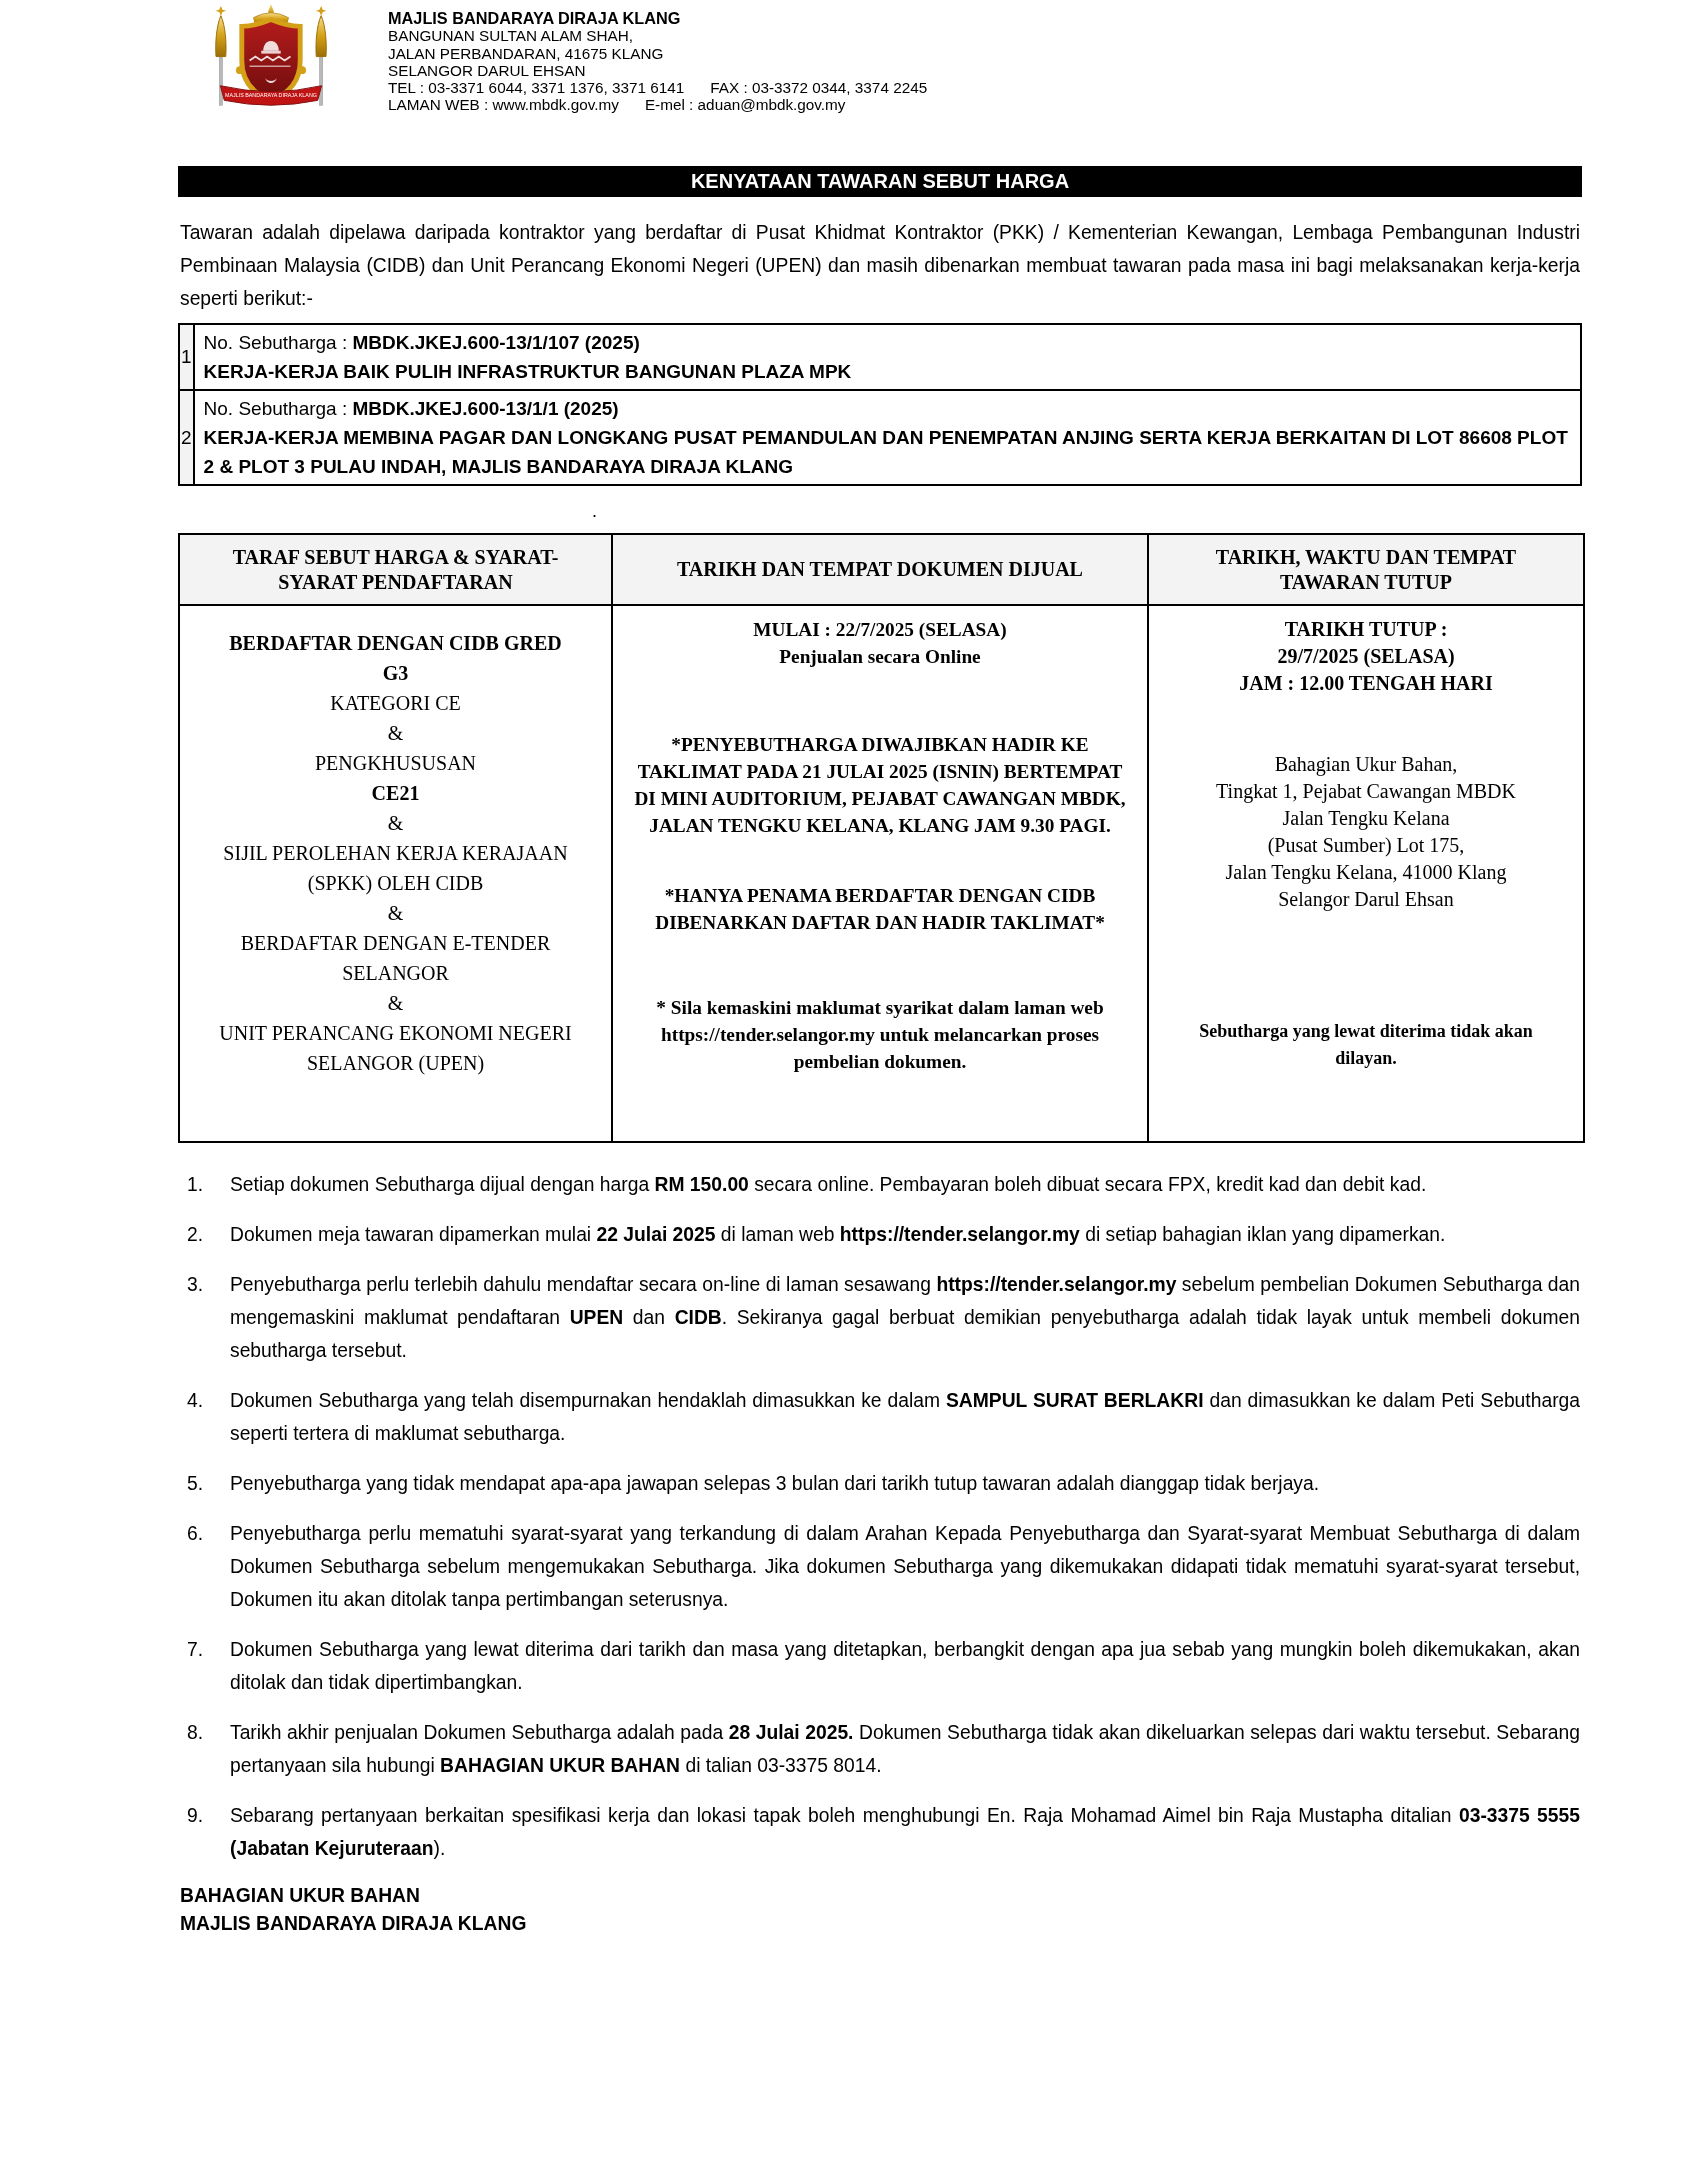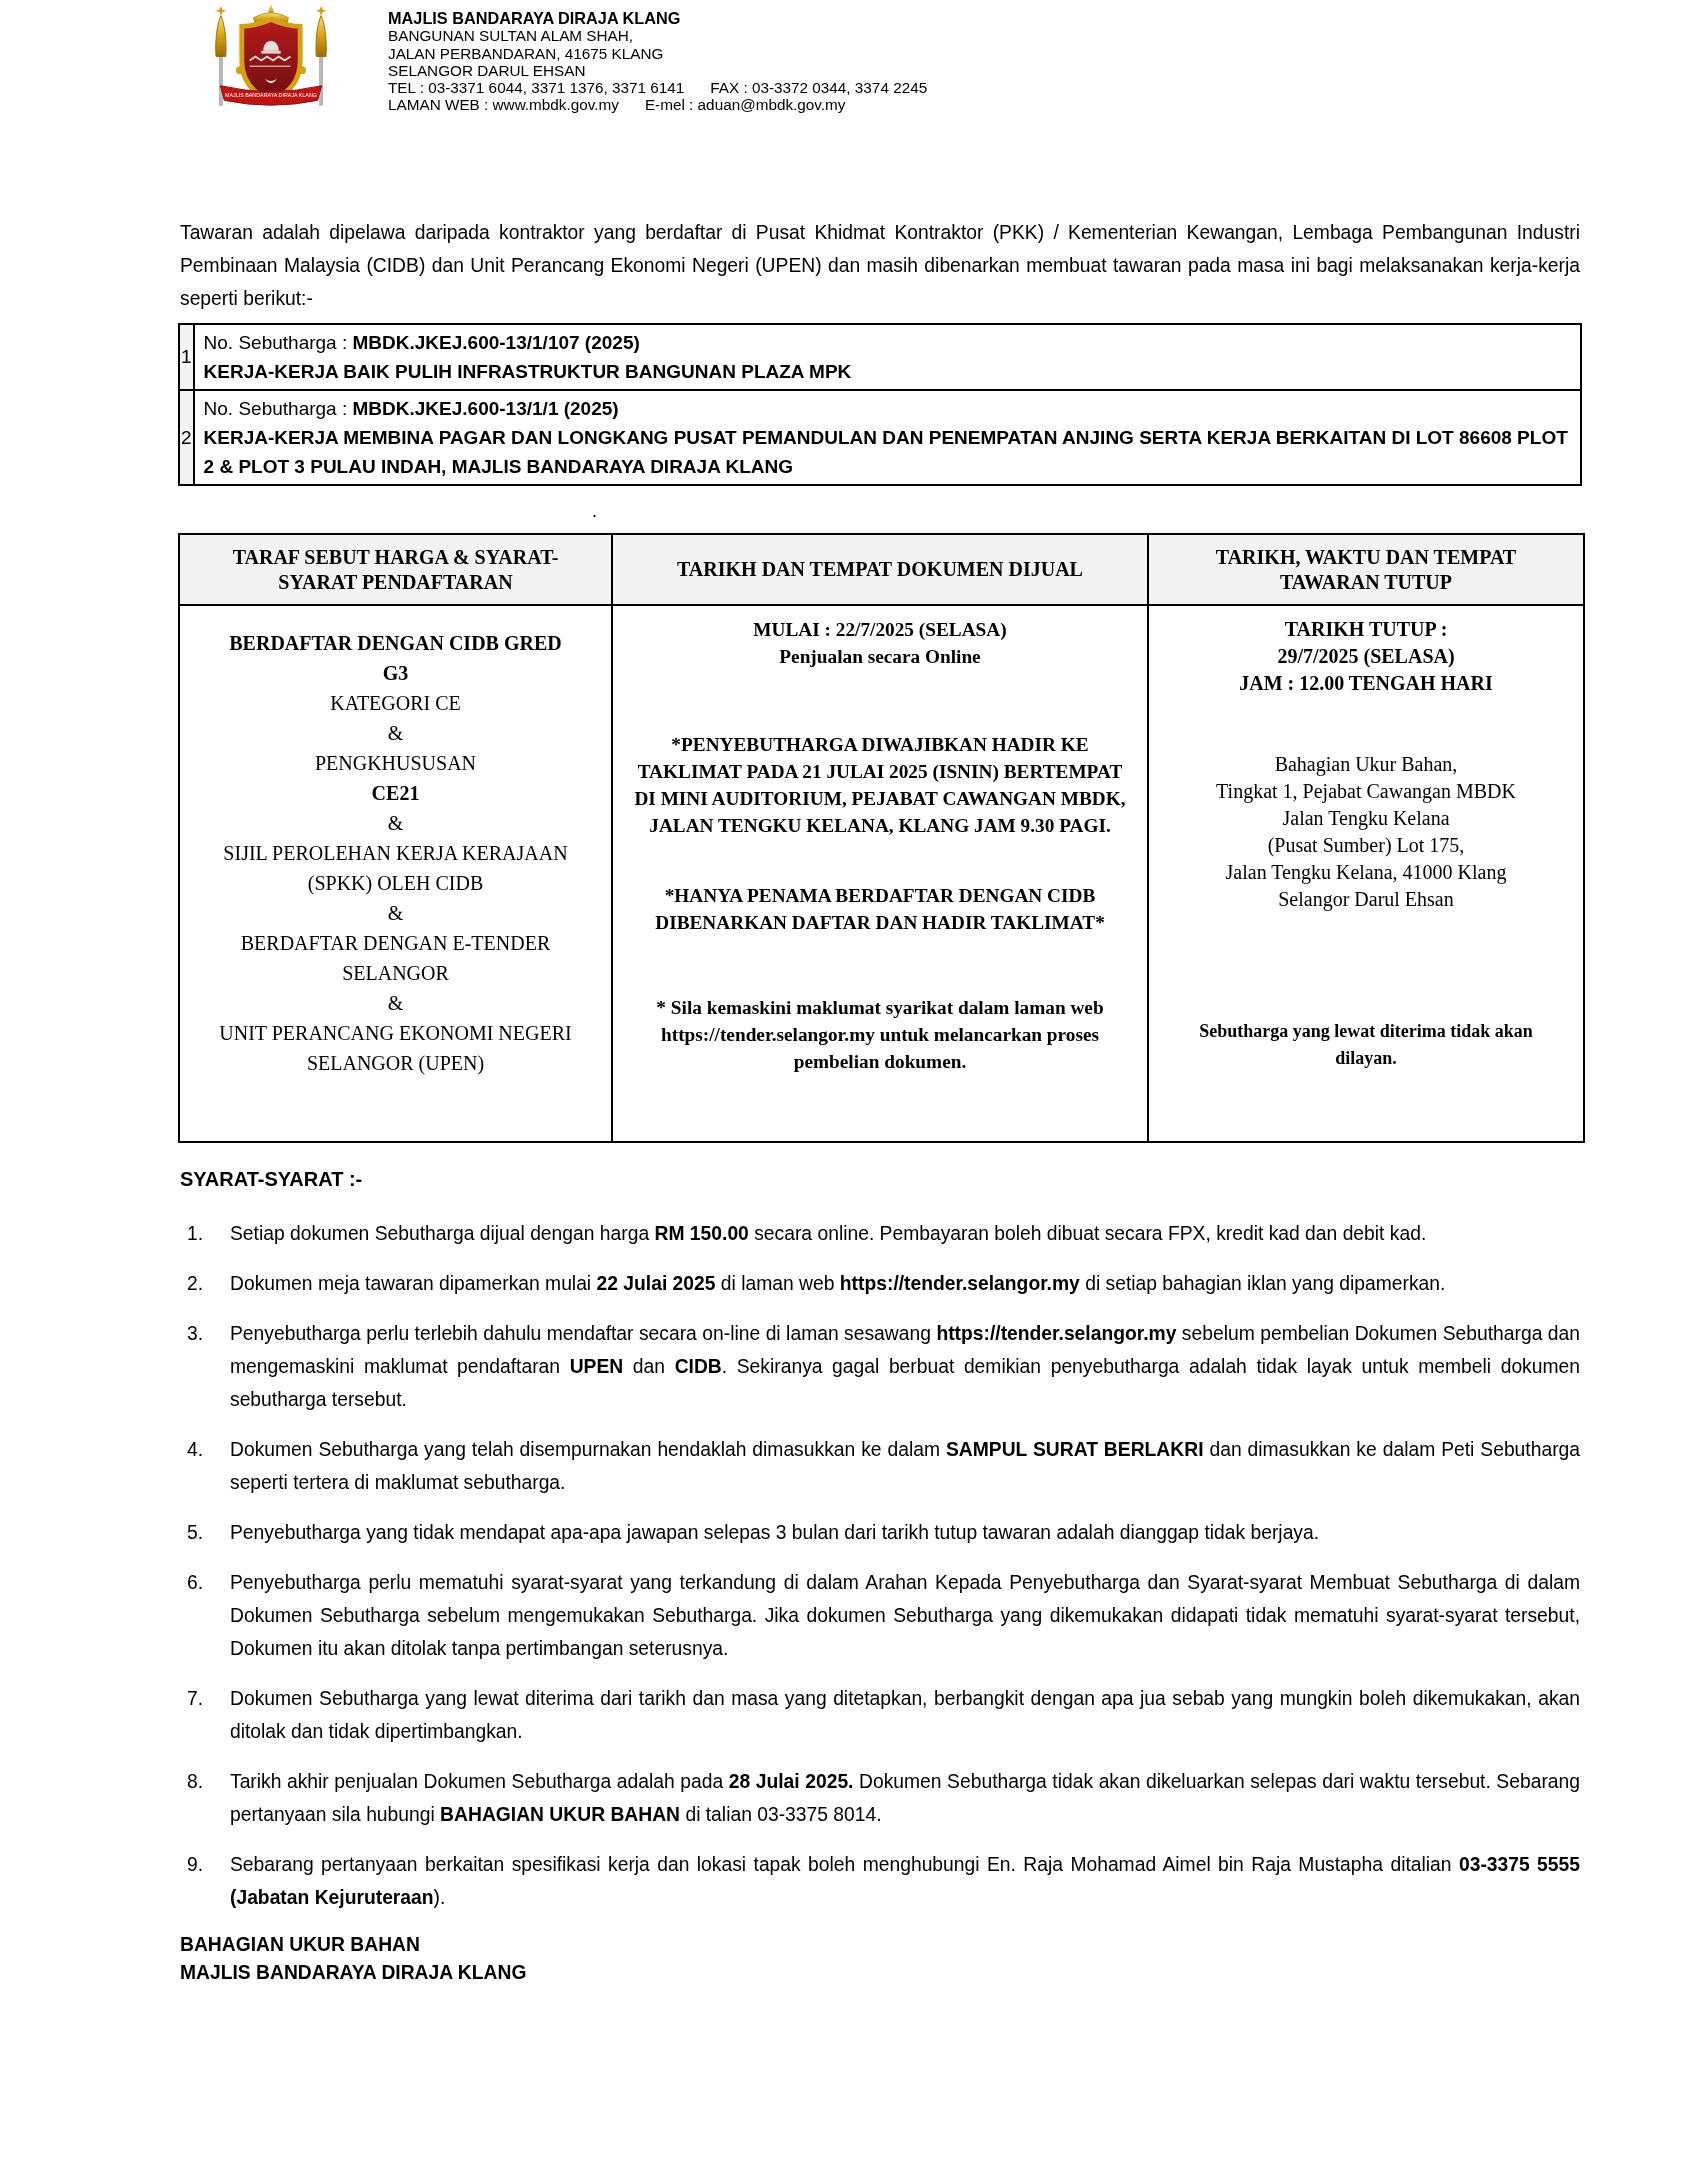--- a/index.html
+++ b/index.html
@@ -108,20 +108,23 @@
 
   <div class="header-text">
     <div class="org">MAJLIS BANDARAYA DIRAJA KLANG</div>
     <div>BANGUNAN SULTAN ALAM SHAH,</div>
     <div>JALAN PERBANDARAN, 41675 KLANG</div>
     <div>SELANGOR DARUL EHSAN</div>
     <div><span>TEL : 03-3371 6044, 3371 1376, 3371 6141</span><span class="hgap"></span><span>FAX : 03-3372 0344, 3374 2245</span></div>
     <div><span>LAMAN WEB : www.mbdk.gov.my</span><span class="hgap"></span><span>E-mel : aduan@mbdk.gov.my</span></div>
   </div>
 
+  <div class="banner">
+    <span>KENYATAAN TAWARAN SEBUT HARGA</span>
+  </div>
 
   <div class="intro">Tawaran adalah dipelawa daripada kontraktor yang berdaftar di Pusat Khidmat Kontraktor (PKK) / Kementerian Kewangan, Lembaga Pembangunan Industri Pembinaan Malaysia (CIDB) dan Unit Perancang Ekonomi Negeri (UPEN) dan masih dibenarkan membuat tawaran pada masa ini bagi melaksanakan kerja-kerja seperti berikut:-</div>
 
   <table class="jobs">
     <tbody>
     <tr>
       <td class="bil">1</td>
       <td class="job">
         <div><span>No. Sebutharga : </span><span class="b">MBDK.JKEJ.600-13/1/107 (2025)</span></div>
         <div class="b">KERJA-KERJA BAIK PULIH INFRASTRUKTUR BANGUNAN PLAZA MPK</div>
@@ -207,21 +210,20 @@
         <div class="blk3">
               <div>Sebutharga yang lewat diterima tidak akan</div>
               <div>dilayan.</div>
             </div>
       </td>
     </tr>
   </tbody>
     </table>
 
   <div class="syarat">
-    <div class="syarat-heading">SYARAT-SYARAT :-</div>
 
     <div class="sy-item">
       <div class="sy-num">1.</div>
       <div class="sy-text"><span>Setiap dokumen Sebutharga dijual dengan harga </span><span style="font-weight: bold; margin-top: 6px;">RM 150.00</span><span> secara online. Pembayaran boleh dibuat secara FPX, kredit kad dan debit kad.</span></div>
     </div>
     <div class="sy-item">
       <div class="sy-num">2.</div>
       <div class="sy-text"><span>Dokumen meja tawaran dipamerkan mulai </span><span style="font-weight: bold;">22 Julai 2025</span><span> di laman web </span><span style="font-weight: bold;">https://tender.selangor.my</span><span> di setiap bahagian iklan yang dipamerkan.</span></div>
     </div>
     <div class="sy-item">

